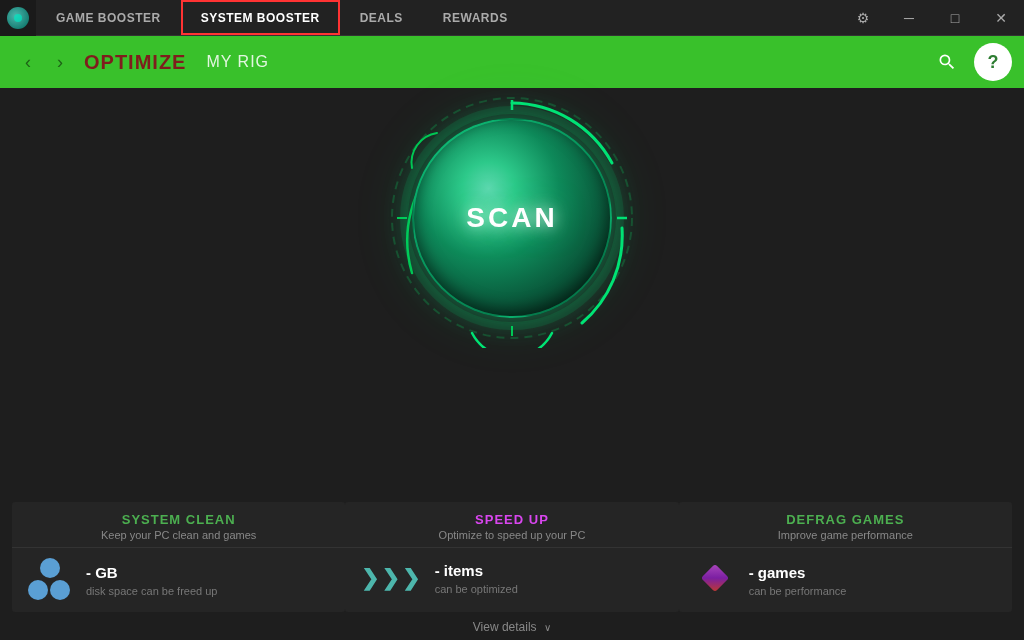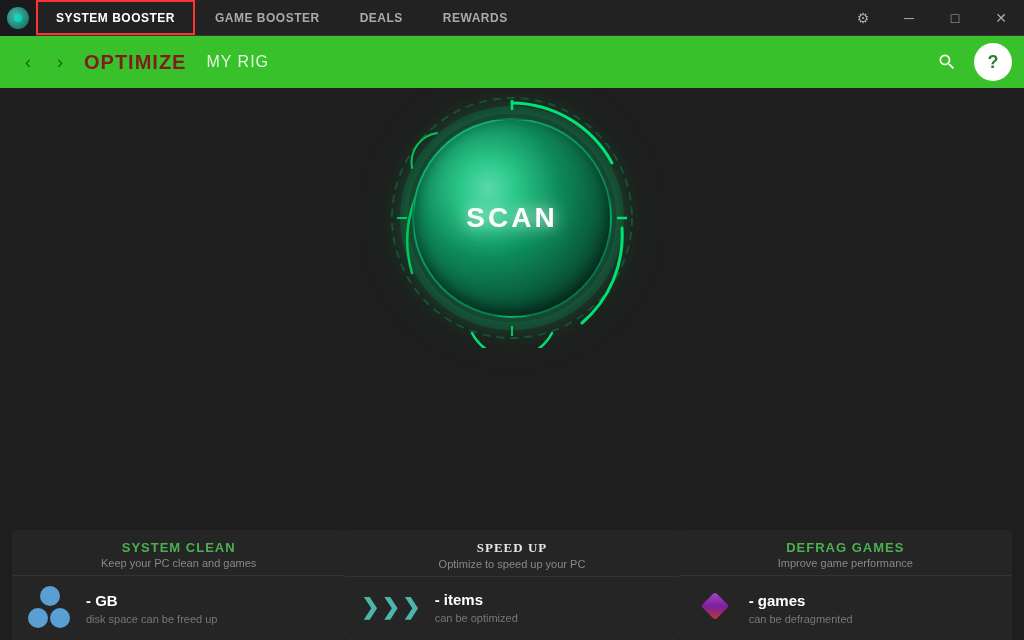--- a/index.html
+++ b/index.html
@@ -334,22 +334,22 @@
     }
   </style>
 </head>
 <body>
 
 <div id="title-bar">
   <div id="app-logo">
     <div class="logo-circle"></div>
   </div>
   <div class="title-nav-tabs">
+    <button class="title-tab">GAME BOOSTER</button>
     <button class="title-tab active">SYSTEM BOOSTER</button>
-    <button class="title-tab">GAME BOOSTER</button>
     <button class="title-tab">DEALS</button>
     <button class="title-tab">REWARDS</button>
   </div>
   <div class="window-controls">
     <button class="window-btn">⚙</button>
     <button class="window-btn">─</button>
     <button class="window-btn">□</button>
     <button class="window-btn close">✕</button>
   </div>
 </div>
@@ -418,21 +418,21 @@
           </div>
           <div class="panel-data">
             <div class="panel-value">- GB</div>
             <div class="panel-desc">disk space can be freed up</div>
           </div>
         </div>
       </div>
 
       <div class="panel">
         <div class="panel-header">
-          <div class="panel-title" style="color: #e5e5e5; font-family: Liberation Serif, serif;">SPEED UP</div>
+          <div class="panel-title" style="color: #d946ef;">SPEED UP</div>
           <div class="panel-subtitle">Optimize to speed up your PC</div>
         </div>
         <div class="panel-content">
           <div class="panel-icon">
             <div class="icon-arrows">
               <span class="arrow-chevron">❯</span>
               <span class="arrow-chevron">❯</span>
               <span class="arrow-chevron">❯</span>
             </div>
           </div>
@@ -456,23 +456,27 @@
                 <linearGradient id="diamondGrad" x1="0%" y1="0%" x2="100%" y2="100%">
                   <stop offset="0%" style="stop-color:#ab47bc"></stop>
                   <stop offset="50%" style="stop-color:#7b1fa2"></stop>
                   <stop offset="100%" style="stop-color:#c0392b"></stop>
                 </linearGradient>
               </defs>
             </svg>
           </div>
           <div class="panel-data">
             <div class="panel-value">- games</div>
-            <div class="panel-desc">can be defragmented</div>
+            <div class="panel-desc">can be performance</div>
           </div>
         </div>
       </div>
 
     </div>
 
+    <div id="view-details-row">
+      <span class="view-details-text">View details</span>
+      <span class="chevron-down">∨</span>
+    </div>
 
   </div>
 
 </div>
 
 </body></html>

